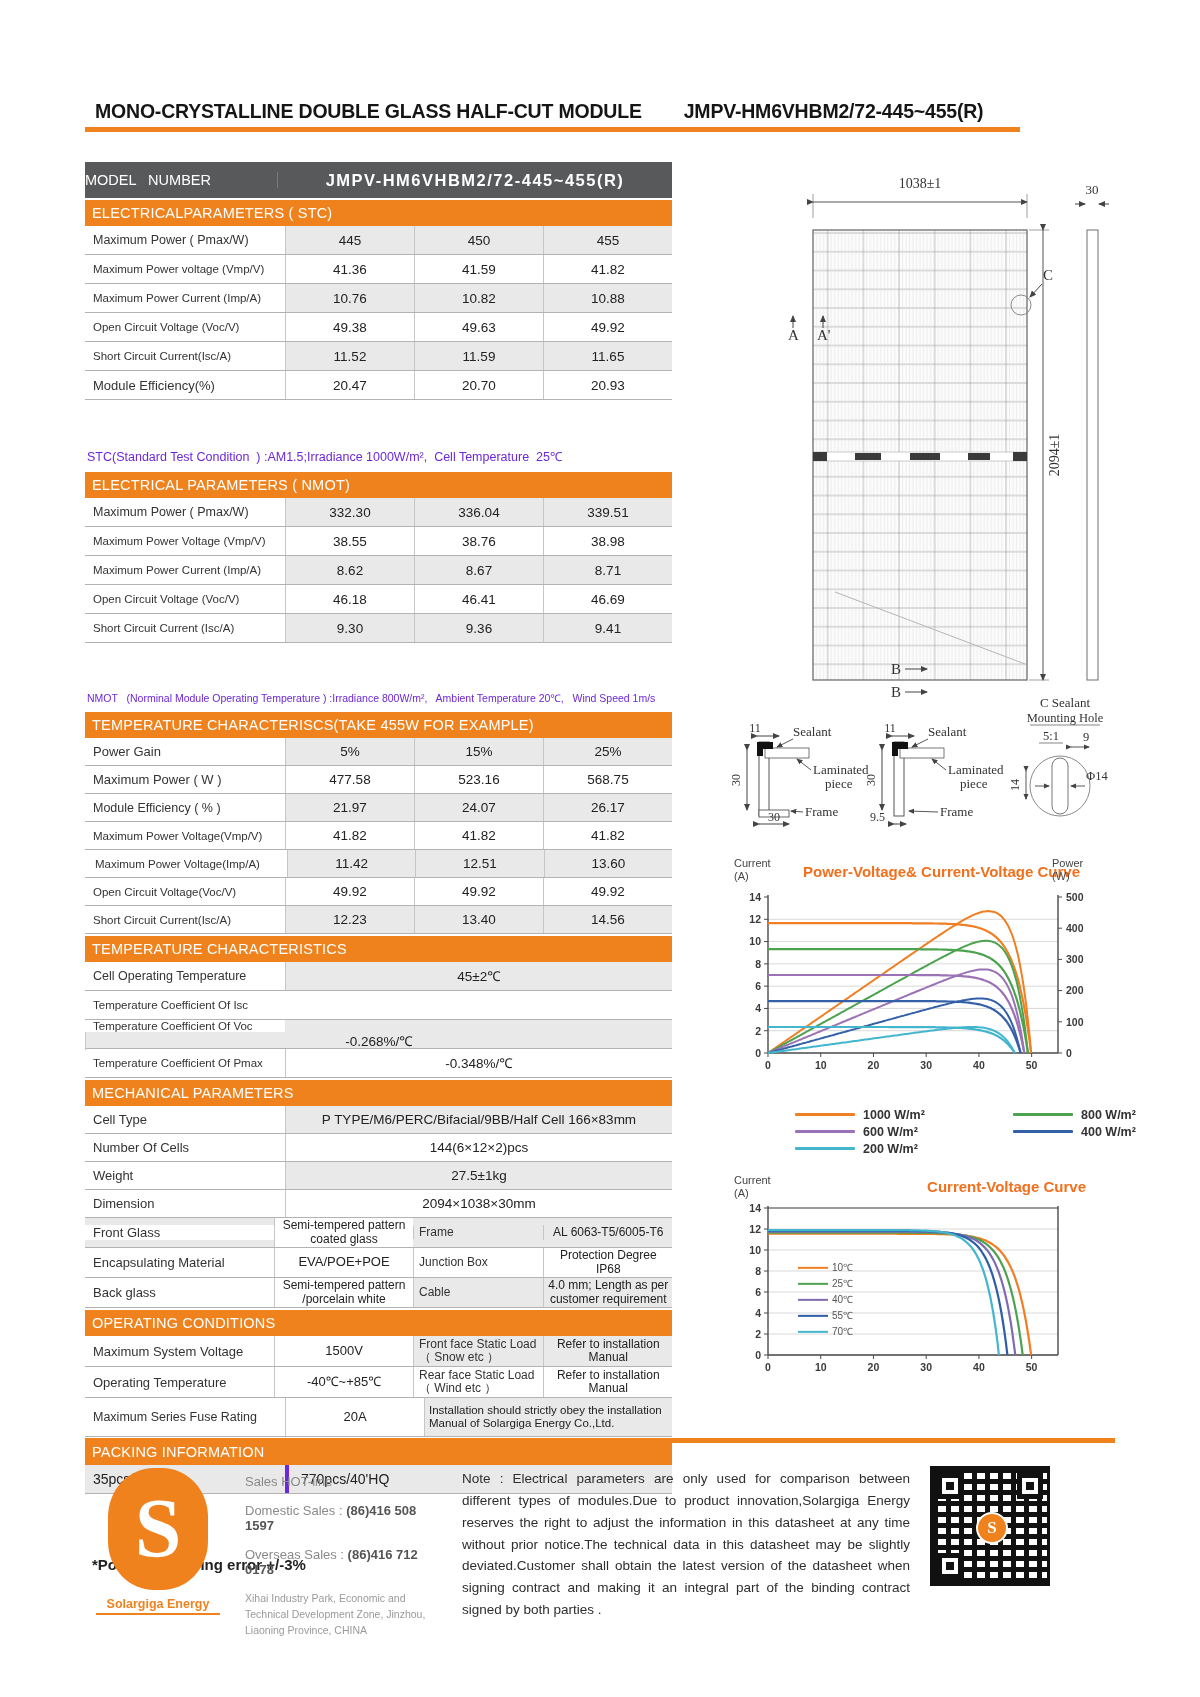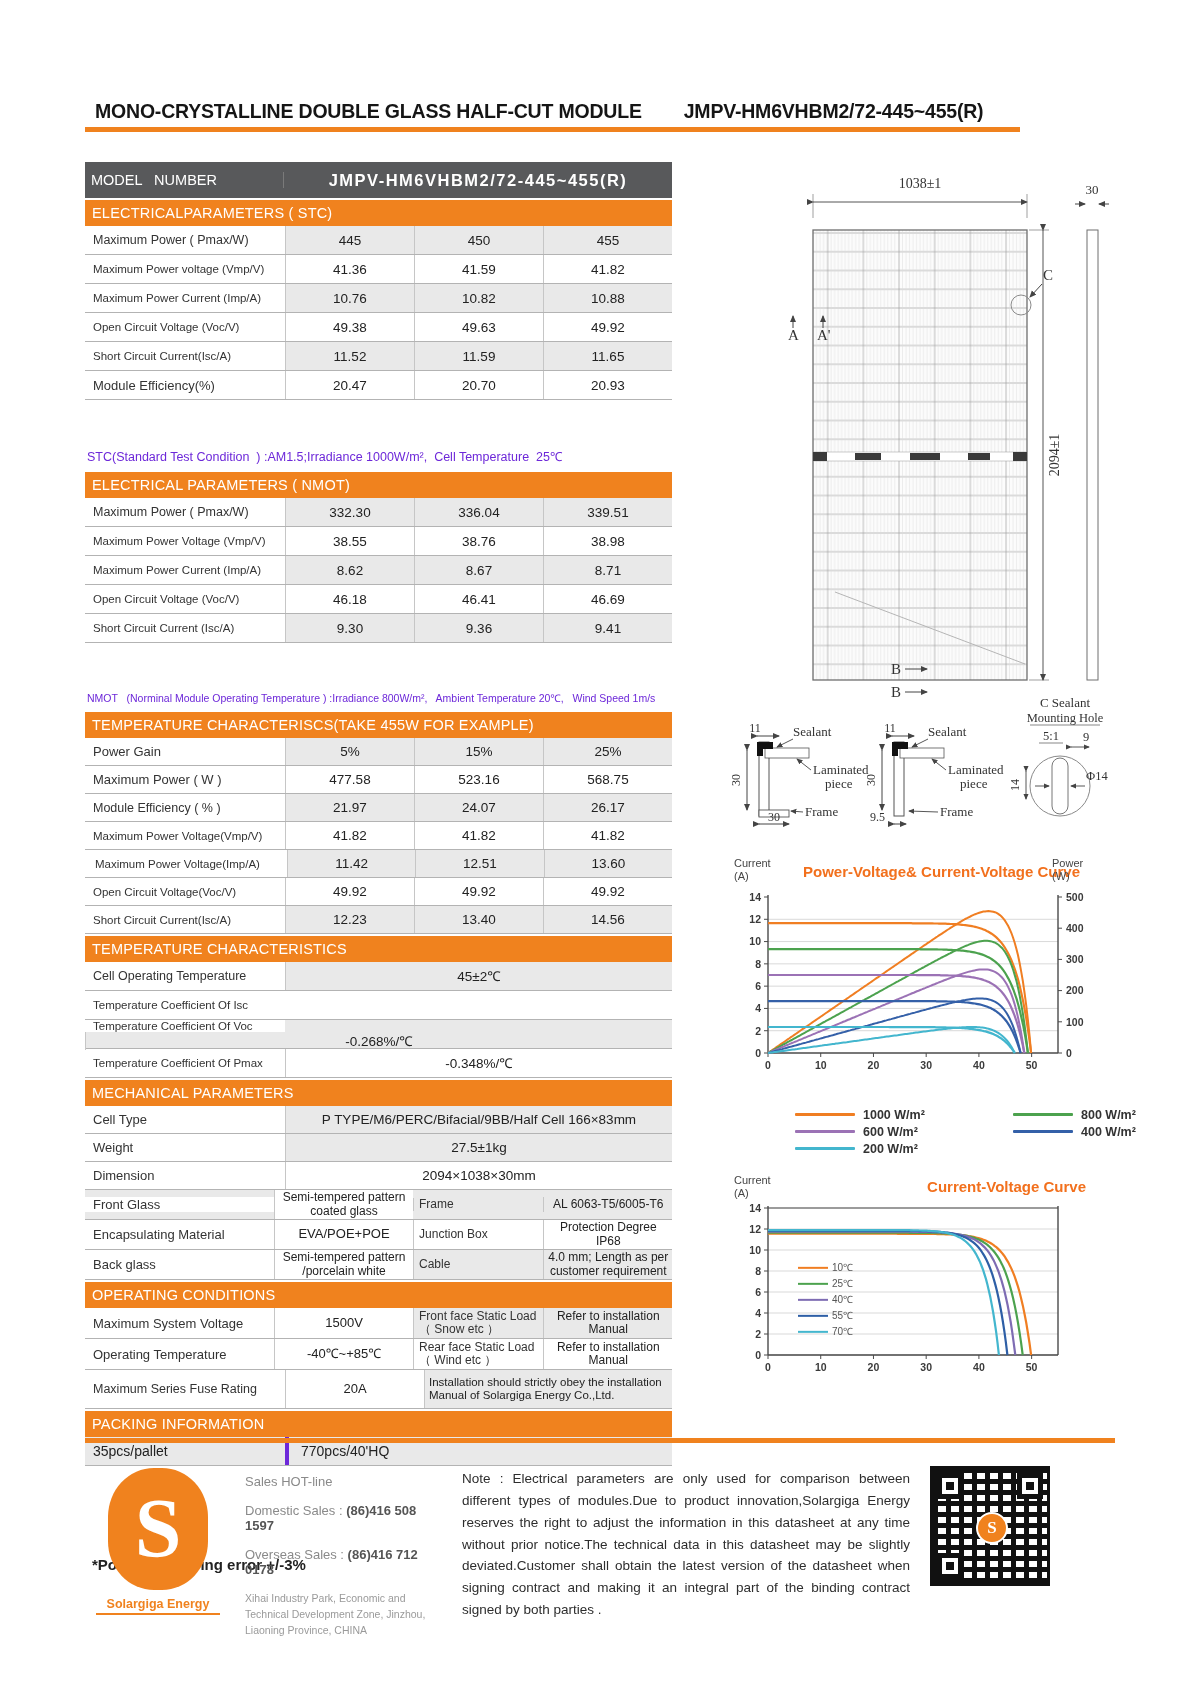--- a/index.html
+++ b/index.html
@@ -5,21 +5,21 @@
   html,body{margin:0;padding:0;background:#888;}
   #doc{position:relative;width:1200px;height:1697px;background:#fff;margin:0 auto;
        font-family:"Liberation Sans",sans-serif;color:#222;overflow:hidden;}
   
   #title-row{position:absolute;left:95px;top:100px;width:1015px;display:flex;gap:42px;
              font-weight:bold;font-size:19.5px;color:#151515;letter-spacing:-0.2px;white-space:pre;}
   #title-rule{position:absolute;left:85px;top:127px;width:935px;height:5px;background:#F0821E;}
   
   #left-col{position:absolute;left:85px;top:162px;width:587px;}
   .model-bar{display:flex;height:36px;background:#58595B;color:#fff;align-items:center;margin-bottom:2px;}
-  .model-bar .ml{width:192px;padding-left:6px;font-size:14.5px;white-space:pre;border-right:1px solid #7a7a7a;}
+  .model-bar .ml{width:192px;padding-left:0;font-size:14.5px;white-space:pre;border-right:1px solid #7a7a7a;}
   .model-bar .mv{flex:1;text-align:center;font-size:16.5px;letter-spacing:1.5px;font-weight:bold;}
   .sec-h{height:26px;line-height:26px;background:#F0821E;color:#fff;font-size:14.5px;
          padding-left:7px;letter-spacing:0.2px;}
   .tbl{width:100%;}
   .trow{display:flex;align-items:stretch;border-bottom:1px solid #b3b3b3;background:#fff;}
   .trow.g{background:#e9e9e9;}
   .trow.g .lc{background:#ffffff;}
   .lc{width:192px;padding-left:8px;font-size:13px;display:flex;align-items:center;color:#333;}
   .vc{flex:1;display:flex;align-items:center;justify-content:center;font-size:13.5px;
       border-left:1px solid #c6c6c6;color:#222;text-align:center;}
@@ -233,20 +233,24 @@
           <div class="lc" style="font-size: 11.5px;">Temperature Coefficient Of Pmax</div>
           <div class="vc wide">-0.348%/℃</div>
         </div>
       </div>
     <div class="gap2"></div>
     <div class="sec-h">MECHANICAL PARAMETERS</div>
     <div class="tbl">
         <div class="trow g" style="height: 27px;">
           <div class="lc">Cell Type</div>
           <div class="vc wide">P TYPE/M6/PERC/Bifacial/9BB/Half Cell 166×83mm</div>
+        </div>
+        <div class="trow" style="height: 27px;">
+          <div class="lc">Number Of Cells</div>
+          <div class="vc wide">144(6×12×2)pcs</div>
         </div>
         <div class="trow g" style="height: 27px;">
           <div class="lc">Weight</div>
           <div class="vc wide">27.5±1kg</div>
         </div>
         <div class="trow" style="height: 27px;">
           <div class="lc">Dimension</div>
           <div class="vc wide">2094×1038×30mm</div>
         </div>
       </div>

